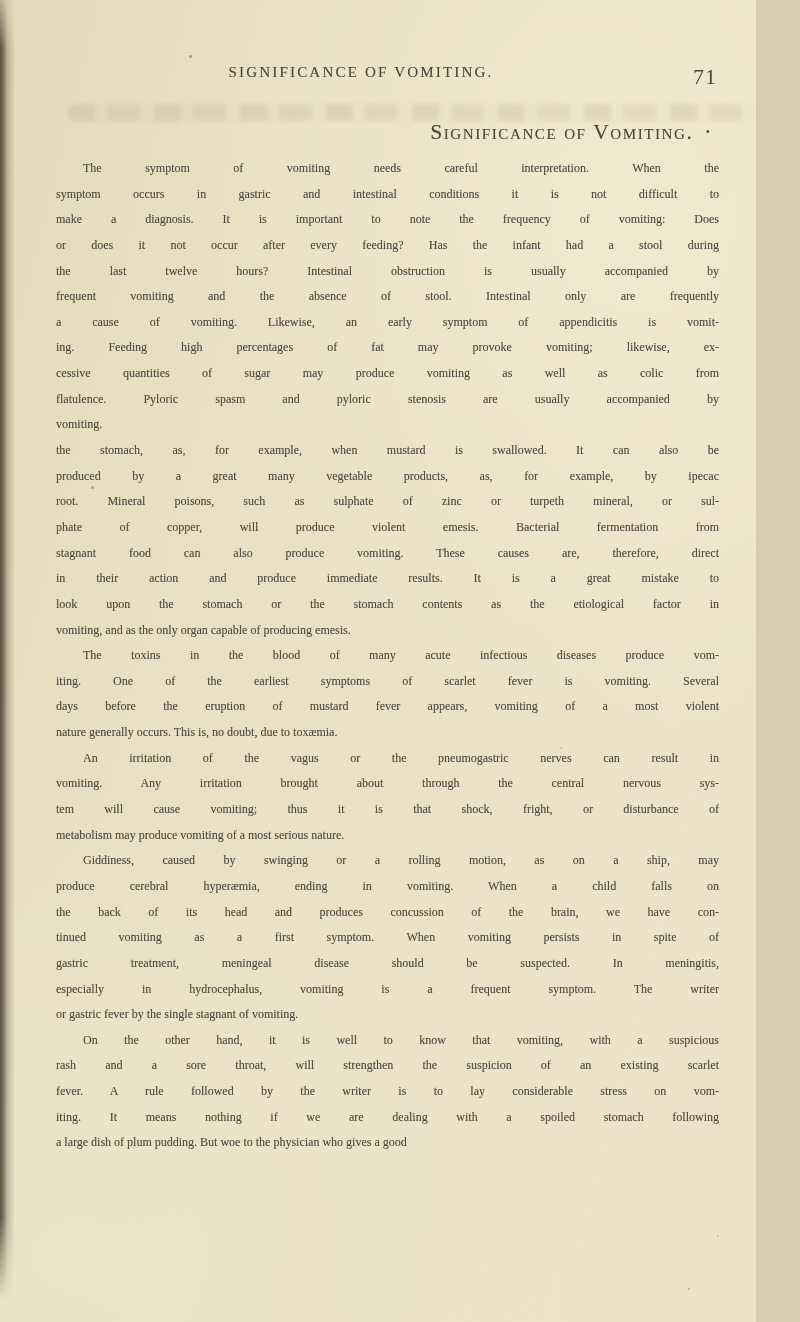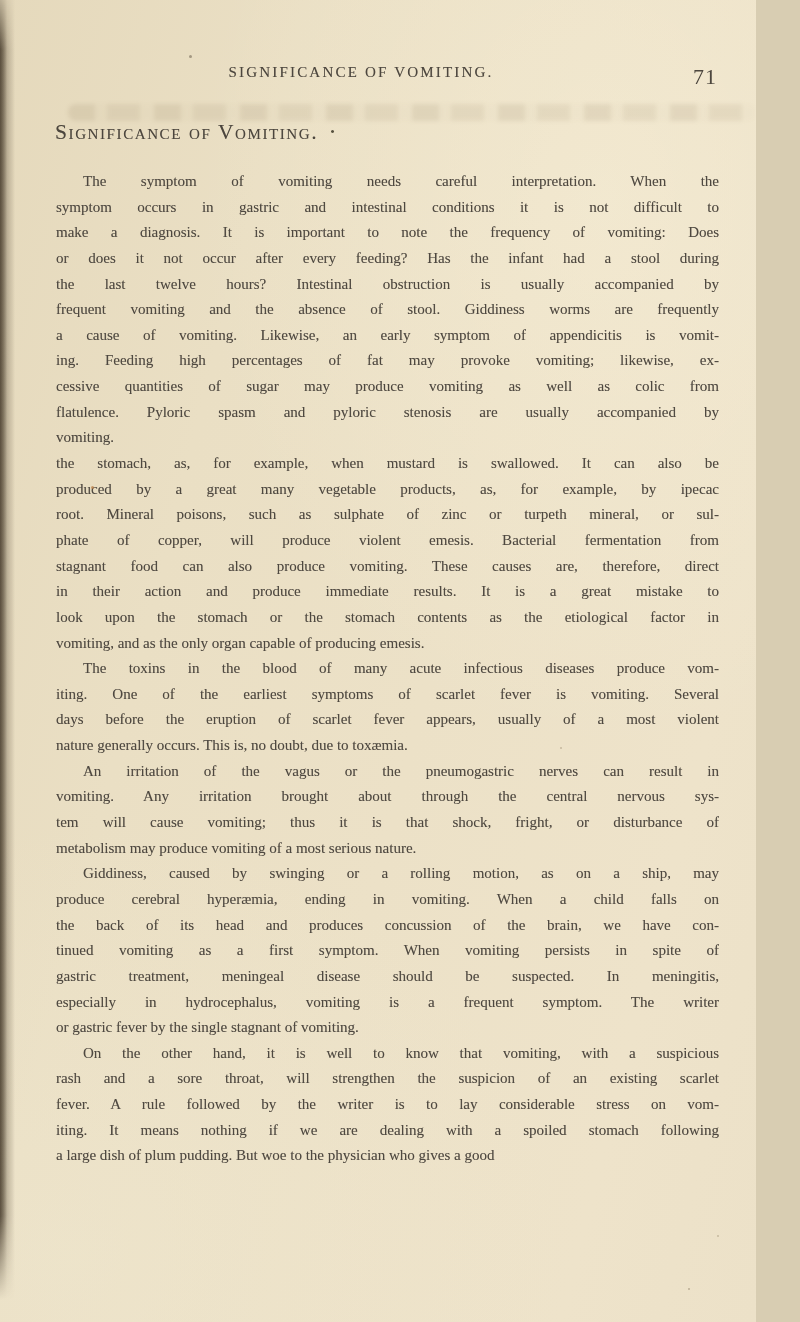--- a/index.html
+++ b/index.html
@@ -45,33 +45,33 @@
     color: #4c463e;
     text-shadow: 0.2px 0.2px 0 rgba(76,70,62,0.35);
   }
   .folio {
     position: absolute; left: 693px; top: 64px;
     font-size: 22px; letter-spacing: 1px; color: #4c463e;
   }
 
   .section-heading {
     position: absolute; left: 55px; top: 118px; width: 655px;
-    margin: 0; text-align: left; font-weight: normal;
+    margin: 0; text-align: right; font-weight: normal;
   }
   .section-heading .head-text {
     font-variant: small-caps;
     font-size: 21.5px; letter-spacing: 1.6px;
     color: #4b453d;
     text-shadow: 0.2px 0.2px 0 rgba(75,69,61,0.3);
   }
   .heading-mark { font-size: 13px; color: #57513f; margin-left: 12px; vertical-align: 3px; }
 
   .body-text {
-    position: absolute; left: 56px; top: 169px; width: 663px;
-    font-size: 15px; line-height: 25.65px;
+    position: absolute; left: 56px; top: 156px; width: 663px;
+    font-size: 12px; line-height: 25.65px;
     color: #4e4840;
     text-shadow: 0.2px 0.2px 0 rgba(78,72,64,0.30);
   }
   .line {
     height: 25.65px; overflow: hidden;
     text-align: justify; text-align-last: justify;
   }
   .line.indent { text-indent: 27px; }
   .line.para-end { text-align-last: left; }
 
@@ -99,37 +99,37 @@
   <h2 class="section-heading">
     <span class="head-text">Significance of Vomiting.</span><span class="heading-mark">•</span>
   </h2>
 
   <div id="body-text" class="body-text">
       <div class="line indent">The symptom of vomiting needs careful interpretation.  When the</div>
       <div class="line">symptom occurs in gastric and intestinal conditions it is not difficult to</div>
       <div class="line">make a diagnosis.  It is important to note the frequency of vomiting:  Does</div>
       <div class="line">or does it not occur after every feeding?  Has the infant had a stool during</div>
       <div class="line">the last twelve hours?  Intestinal obstruction is usually accompanied by</div>
-      <div class="line">frequent vomiting and the absence of stool.  Giddiness worms are frequently</div>
+      <div class="line">frequent vomiting and the absence of stool.  Intestinal only are frequently</div>
       <div class="line">a cause of vomiting.  Likewise, an early symptom of appendicitis is vomit-</div>
       <div class="line">ing.  Feeding high percentages of fat may provoke vomiting; likewise, ex-</div>
       <div class="line">cessive quantities of sugar may produce vomiting as well as colic from</div>
       <div class="line">flatulence.  Pyloric spasm and pyloric stenosis are usually accompanied by</div>
       <div class="line para-end">vomiting.</div>
       <div class="line">the stomach, as, for example, when mustard is swallowed.  It can also be</div>
       <div class="line">produced by a great many vegetable products, as, for example, by ipecac</div>
       <div class="line">root.  Mineral poisons, such as sulphate of zinc or turpeth mineral, or sul-</div>
       <div class="line">phate of copper, will produce violent emesis.  Bacterial fermentation from</div>
       <div class="line">stagnant food can also produce vomiting.  These causes are, therefore, direct</div>
       <div class="line">in their action and produce immediate results.  It is a great mistake to</div>
       <div class="line">look upon the stomach or the stomach contents as the etiological factor in</div>
       <div class="line para-end">vomiting, and as the only organ capable of producing emesis.</div>
       <div class="line indent">The toxins in the blood of many acute infectious diseases produce vom-</div>
       <div class="line">iting.  One of the earliest symptoms of scarlet fever is vomiting.  Several</div>
-      <div class="line">days before the eruption of scarlet fever appears, usually of a most violent</div>
+      <div class="line">days before the eruption of mustard fever appears, vomiting of a most violent</div>
       <div class="line para-end">nature generally occurs.  This is, no doubt, due to toxæmia.</div>
       <div class="line indent">An irritation of the vagus or the pneumogastric nerves can result in</div>
       <div class="line">vomiting.  Any irritation brought about through the central nervous sys-</div>
       <div class="line">tem will cause vomiting; thus it is that shock, fright, or disturbance of</div>
       <div class="line para-end">metabolism may produce vomiting of a most serious nature.</div>
       <div class="line indent">Giddiness, caused by swinging or a rolling motion, as on a ship, may</div>
       <div class="line">produce cerebral hyperæmia, ending in vomiting.  When a child falls on</div>
       <div class="line">the back of its head and produces concussion of the brain, we have con-</div>
       <div class="line">tinued vomiting as a first symptom.  When vomiting persists in spite of</div>
       <div class="line">gastric treatment, meningeal disease should be suspected.  In meningitis,</div>

